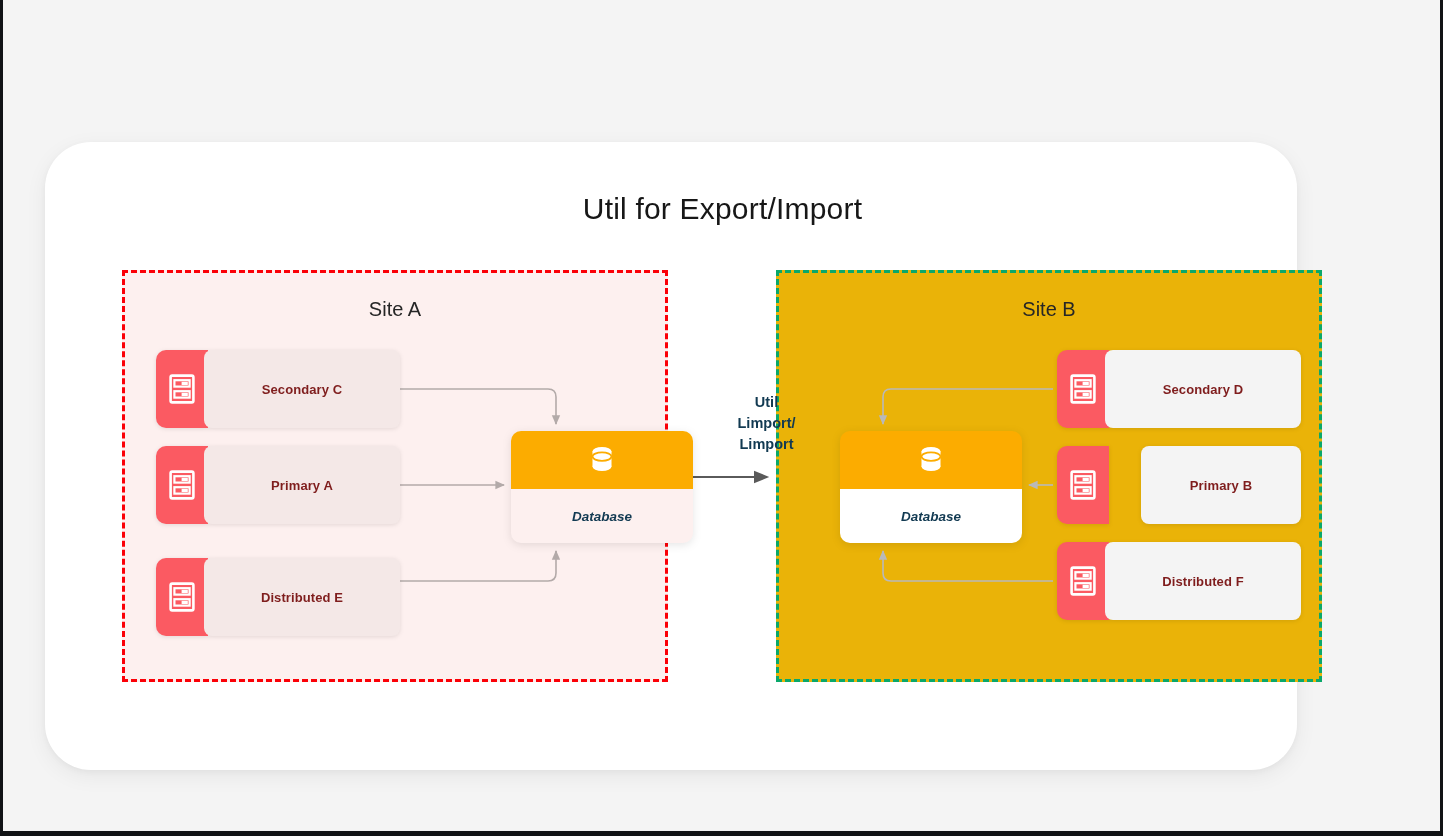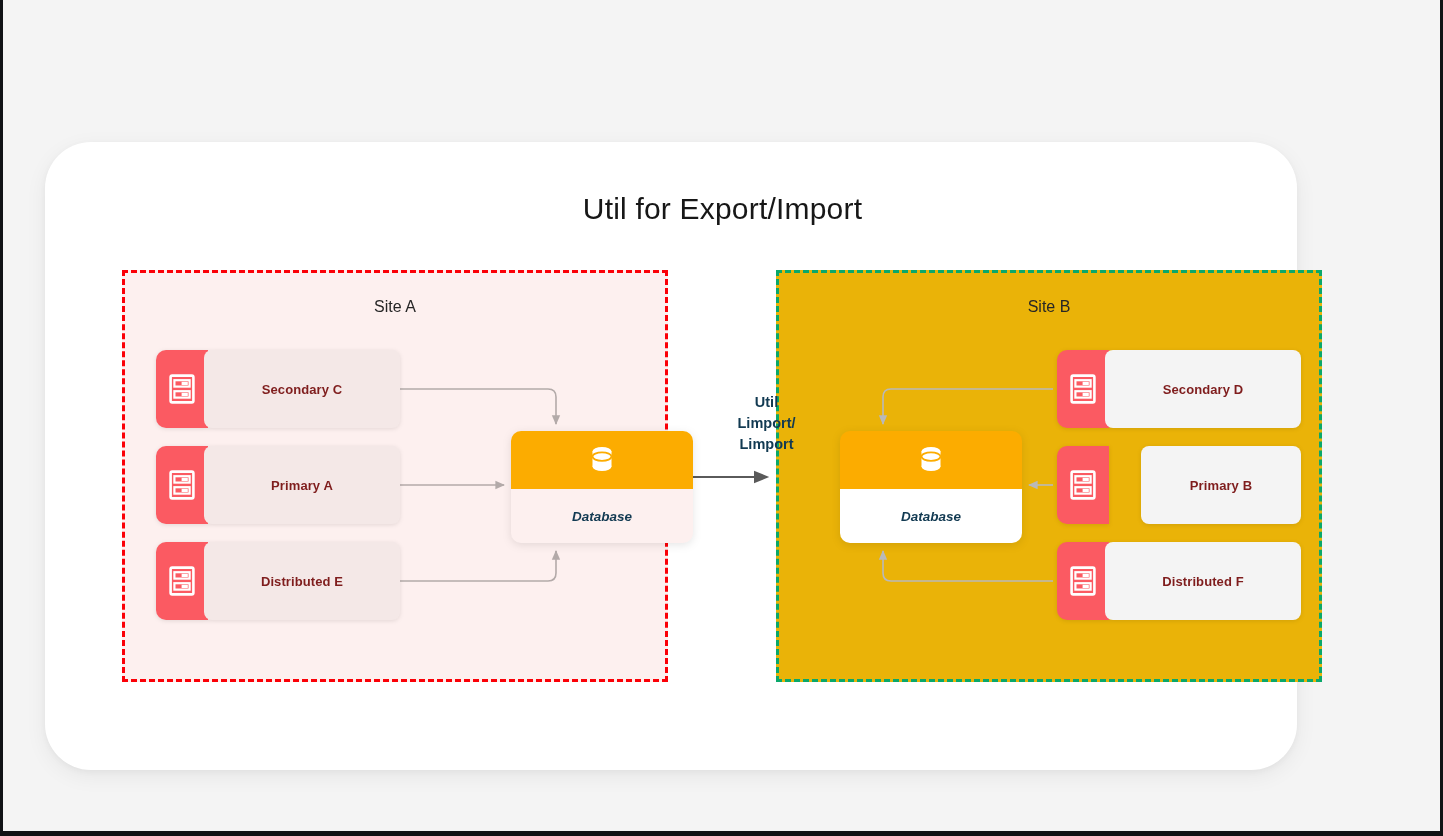--- a/index.html
+++ b/index.html
@@ -62,21 +62,21 @@
     left: 731px; width: 546px;
     background: #eab308;
     border: 3px dashed #0aa86a;
     padding-left: 7px;
   }
   .site-label {
     position: absolute;
     left: 0; width: 100%;
     top: 25px;
     text-align: center;
-    font-size: 16px;
+    font-size: 20px;
     font-weight: 400;
     color: #262626;
   }
 
   
   .node {
     position: absolute;
     width: 244px; height: 78px;
     display: flex;
     border-radius: 10px;
@@ -103,21 +103,21 @@
     font-size: 13px;
     font-weight: 700;
     color: #7f1d1d;
     letter-spacing: 0.1px;
   }
   .srv-icon { width: 26px; height: 30px; display: block; }
 
   
   #node-secondary-c { left: 111px; top: 208px; }
   #node-primary-a   { left: 111px; top: 304px; }
-  #node-distributed-e { left: 111px; top: 400px; }
+  #node-distributed-e { left: 111px; top: 416px; }
   
   #node-secondary-d { left: 1012px; top: 208px; }
   #node-primary-b   { left: 1012px; top: 304px; gap: 36px; }
   #node-distributed-f { left: 1012px; top: 400px; text-align: right; }
 
   
   .db {
     position: absolute;
     width: 182px; height: 112px;
     border-radius: 10px;

